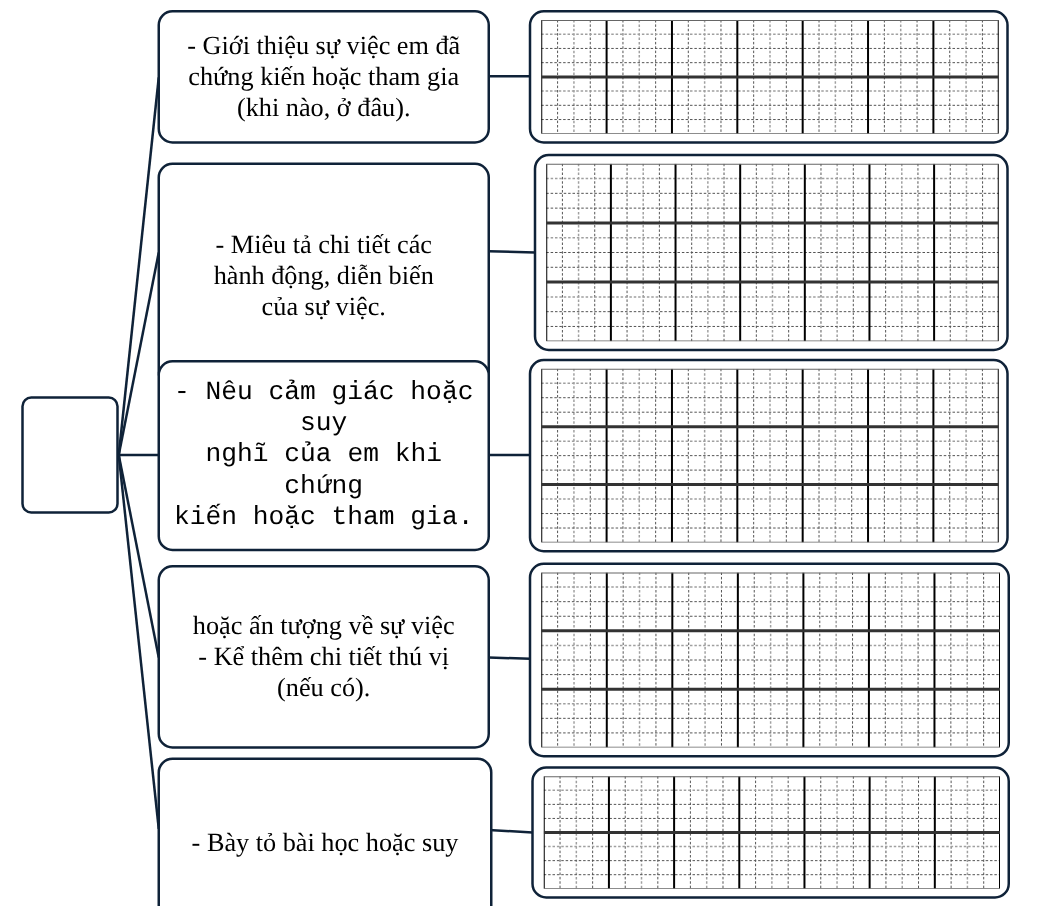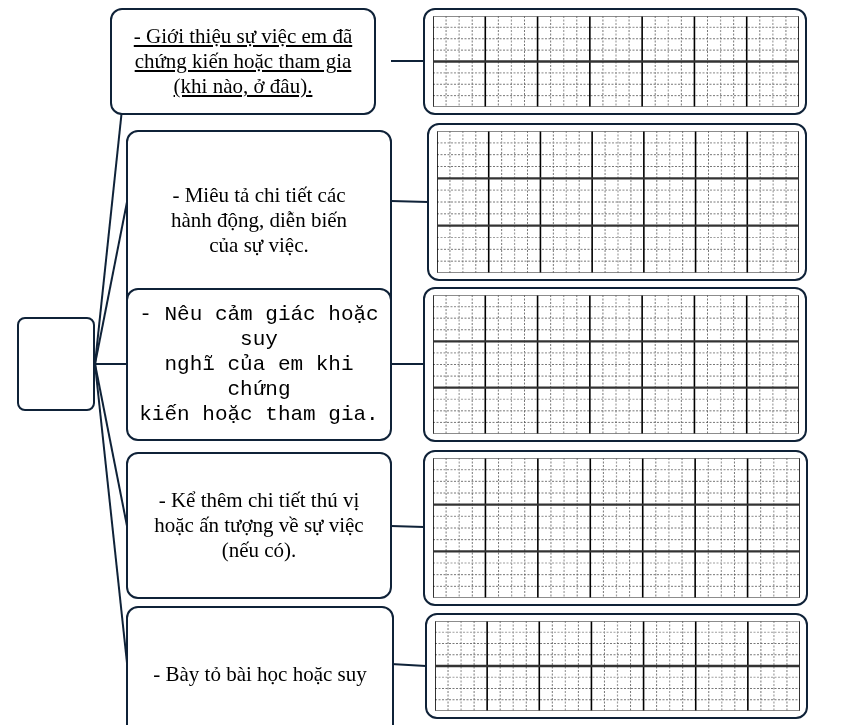--- a/index.html
+++ b/index.html
@@ -38,21 +38,21 @@
     <line x1="391" y1="364" x2="424" y2="364"></line>
     <line x1="391" y1="526" x2="424" y2="527"></line>
     <line x1="391" y1="664" x2="426" y2="666"></line>
   </g>
 </svg>
 
 <div class="node center-node" style="left:17px; top:317px; width:78px; height:94px;">
   <span></span>
 </div>
 
-<div class="node mid-node" style="left:110px; top:8px; width:266px; height:107px;text-decoration:underline;">
+<div class="node mid-node" style="left:126px; top:8px; width:266px; height:107px;">
   <div>
     <span>- Giới thiệu sự việc em đã</span>
     <span>chứng kiến hoặc tham gia</span>
     <span>(khi nào, ở đâu).</span>
   </div>
 </div>
 
 <div class="node mid-node" style="left:126px; top:130px; width:266px; height:180px;align-items:center;">
   <div>
     <span>- Miêu tả chi tiết các</span>
@@ -64,22 +64,22 @@
 <div class="node mid-node" style="left:126px; top:288px; width:266px; height:153px;font-family:Liberation Mono, monospace;">
   <div>
     <span>- Nêu cảm giác hoặc suy</span>
     <span>nghĩ của em khi chứng</span>
     <span>kiến hoặc tham gia.</span>
   </div>
 </div>
 
 <div class="node mid-node" style="left:126px; top:452px; width:266px; height:147px;">
   <div>
+    <span>hoặc ấn tượng về sự việc</span>
     <span>- Kể thêm chi tiết thú vị</span>
-    <span>hoặc ấn tượng về sự việc</span>
     <span>(nếu có).</span>
   </div>
 </div>
 
 <div class="node mid-node" style="left:126px; top:606px; width:268px; height:136px;">
   <div>
     <span>- Bày tỏ bài học hoặc suy</span>
   </div>
 </div>
 

